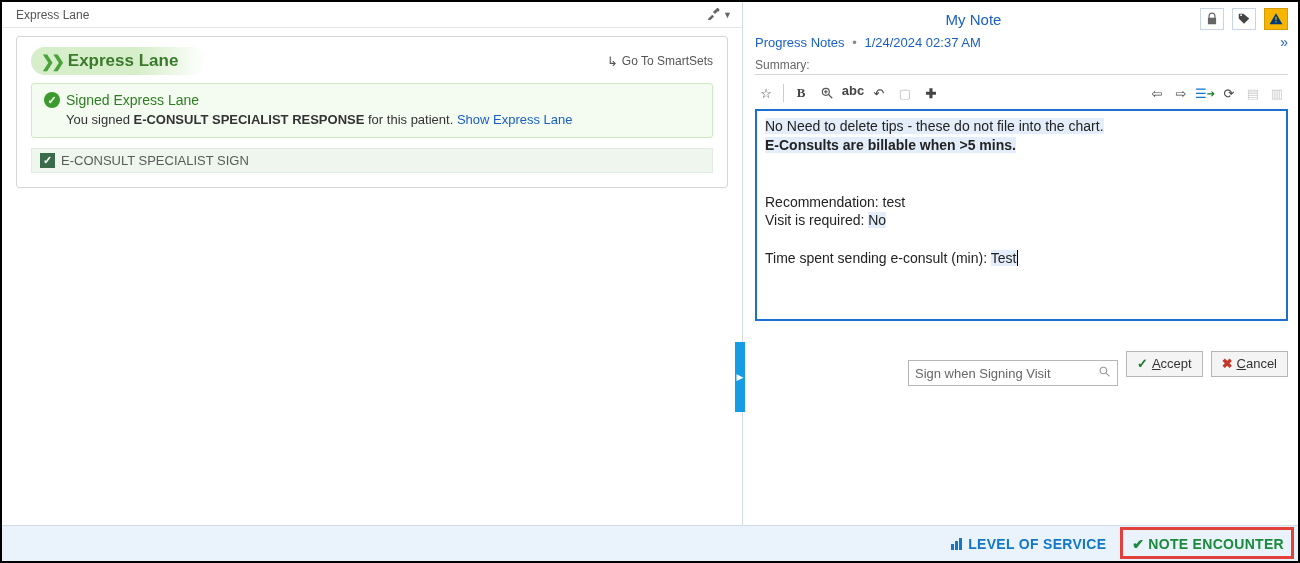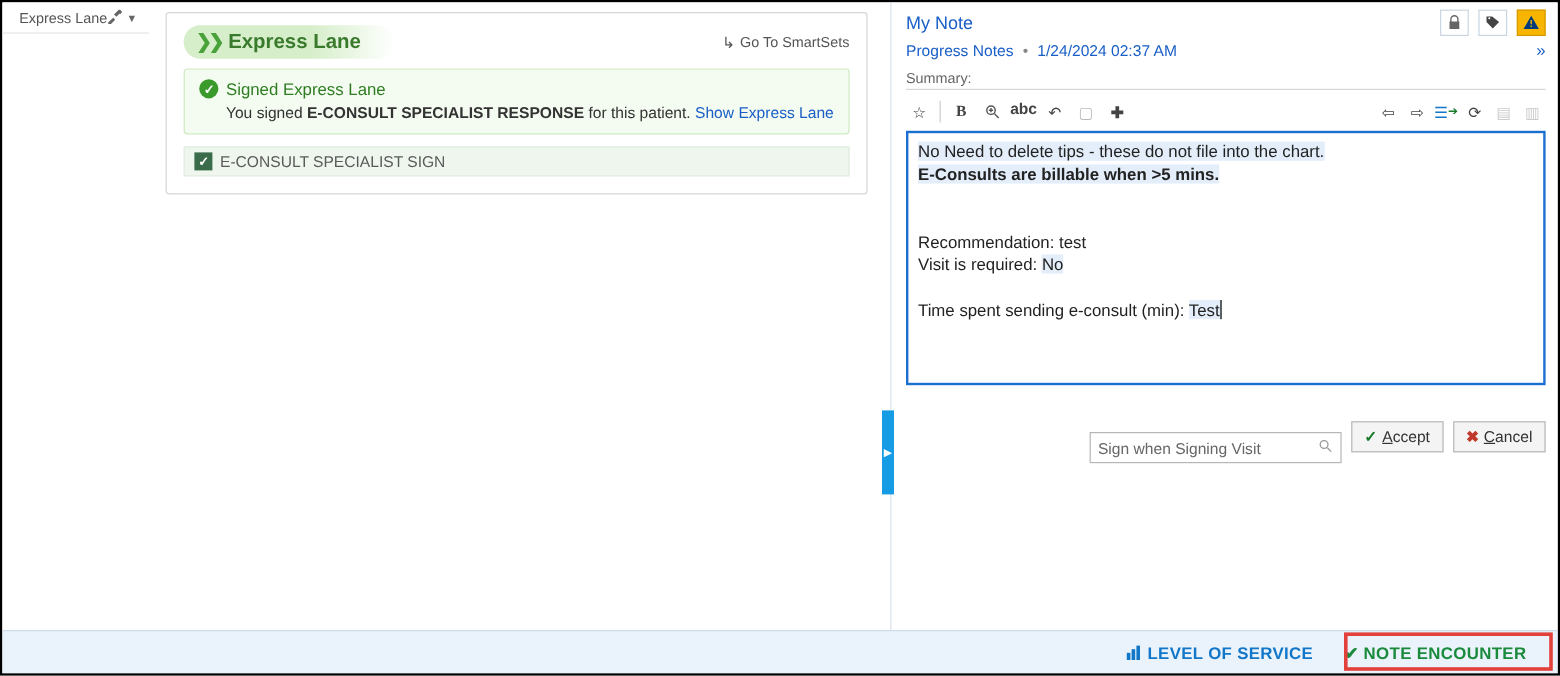--- a/index.html
+++ b/index.html
@@ -20,21 +20,21 @@
   }
   .main-row {
     flex: 1;
     display: flex;
     min-height: 0;
   }
   .left-pane {
     flex: 1;
     border-right: 1px solid #cfdce8;
     display: flex;
-    flex-direction: row;
+    flex-direction: column;
     background: #fff;
   }
   .left-header {
     height: 26px;
     display: flex;
     align-items: center;
     padding: 0 10px 0 14px;
     font-size: 12px;
     color: #555;
     border-bottom: 1px solid #e5e5e5;
@@ -151,20 +151,21 @@
     display: flex;
     align-items: center;
     justify-content: center;
     color: #fff;
     font-size: 9px;
   }
   .note-header {
     display: flex;
     align-items: center;
     gap: 8px;
+    text-align: center;
   }
   .note-title {
     color: #1a5fc7;
     font-size: 15px;
     flex: 1;
   }
   .icon-btn {
     width: 24px; height: 22px;
     border: 1px solid #c9d6e2;
     background: #fff;
@@ -278,21 +279,21 @@
   .btn .chk { color: #1a7a2c; font-weight: bold; }
   .btn .x { color: #c0392b; font-weight: bold; }
 
   .footer {
     height: 36px;
     border-top: 1px solid #cfdce8;
     background: #eaf3fb;
     display: flex;
     align-items: center;
     justify-content: flex-end;
-    padding: 0 20px;
+    padding: 0 8px;
     gap: 20px;
   }
   .footer .los {
     color: #1277c9;
     font-size: 14px;
     font-weight: 600;
     display: flex;
     align-items: center;
     gap: 6px;
     letter-spacing: 0.3px;

